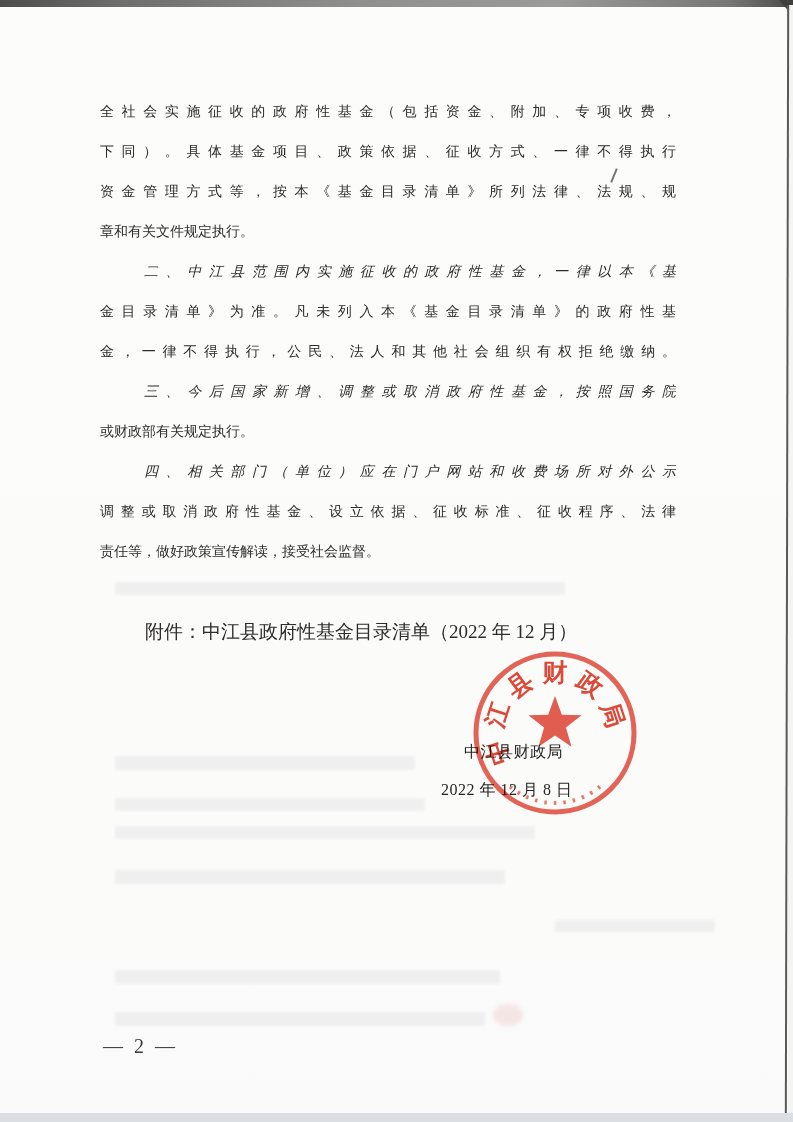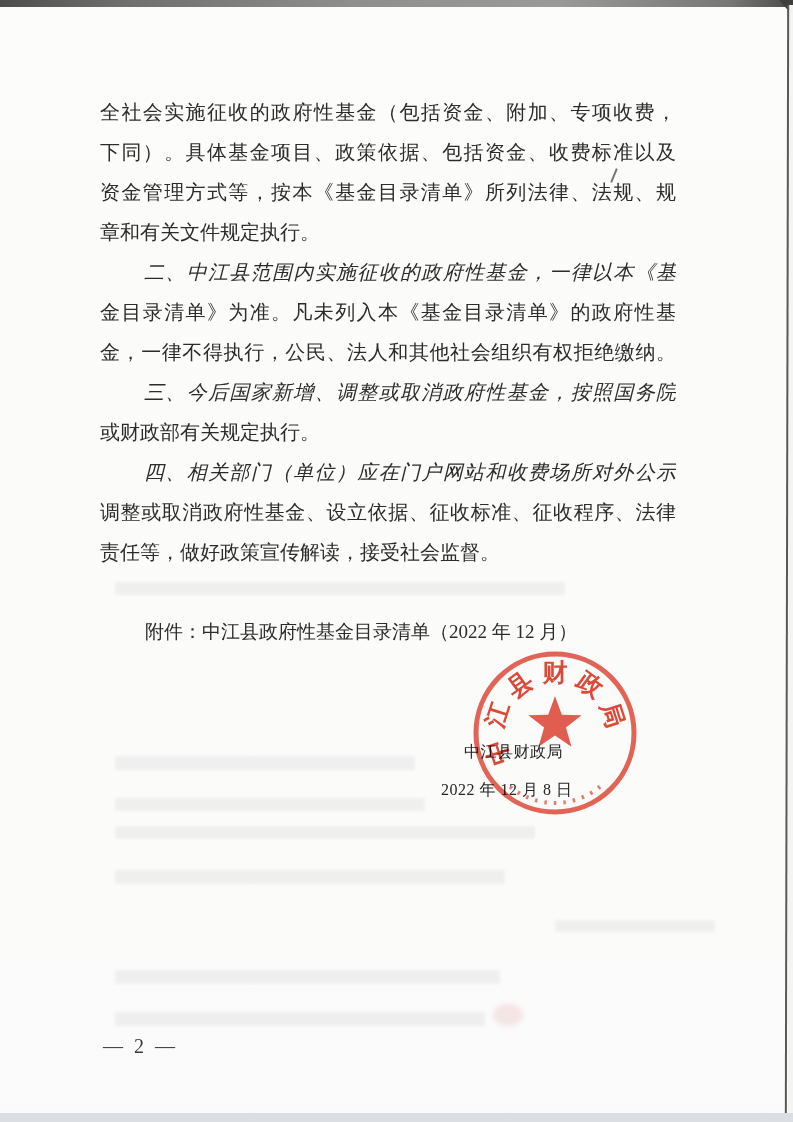--- a/index.html
+++ b/index.html
@@ -13,21 +13,21 @@
   .edge-top { position:absolute; top:0; left:0; width:100%; height:7px;
     background:linear-gradient(90deg,#4d4d4c 0%,#6e6e6d 15%,#8f8f8e 45%,#9a9a99 70%,#777776 92%,#4a4a49 100%); }
   .edge-right { position:absolute; top:5px; right:5px; width:2px; height:1117px; background:#58595a; transform:rotate(0.12deg); }
   .edge-right-sliver { position:absolute; top:5px; right:0; width:5px; height:1117px; background:#f4f4f3; }
   .edge-bottom { position:absolute; left:0; bottom:0; width:100%; height:9px; background:#dbdfe3; }
   .corner-tr { position:absolute; top:0; right:0; width:0; height:0;
     border-top:16px solid #3f3f3e; border-left:14px solid transparent; }
 
   
   .textcol { position:absolute; left:100px; top:92px; width:576px; color:#2d2b2b; }
-  .line { height:40px; line-height:40px; font-size:20px; overflow:hidden; }
+  .line { height:40px; line-height:40px; font-size:14px; overflow:hidden; }
   .line.j { text-align:justify; text-align-last:justify; }
   .line.ind { text-indent:44px;font-style:italic; }
 
   .attachment { position:absolute; left:100px; top:612px; width:576px; height:40px;
     line-height:40px; font-size:19px; color:#2d2b2b; text-indent:45px; }
 
   .sig-org { position:absolute; left:464px; top:742px; font-size:16px; color:#272525; letter-spacing:0.5px; }
   .sig-date { position:absolute; left:441px; top:780px; font-size:16px; color:#272525; letter-spacing:0.5px; }
 
   .pagenum { position:absolute; left:103px; top:1035px; font-size:20px; color:#3a3a3a; letter-spacing:3px; }
@@ -64,21 +64,21 @@
   <div class="ghost" style="left:115px; top:826px; width:420px; height:13px;"></div>
   <div class="ghost" style="left:115px; top:870px; width:390px; height:14px;"></div>
   <div class="ghost" style="left:555px; top:920px; width:160px; height:12px;"></div>
   <div class="ghost" style="left:115px; top:970px; width:385px; height:14px;"></div>
   <div class="ghost" style="left:115px; top:1012px; width:370px; height:14px;"></div>
   <div class="slash-mark"></div>
   <div class="pink-smudge"></div>
 
   <div class="textcol">
     <div class="line j">全社会实施征收的政府性基金（包括资金、附加、专项收费，</div>
-    <div class="line j">下同）。具体基金项目、政策依据、包括资金、收费标准以及</div>
+    <div class="line j">下同）。具体基金项目、政策依据、征收方式、一律不得执行</div>
     <div class="line j">资金管理方式等，按本《基金目录清单》所列法律、法规、规</div>
     <div class="line">章和有关文件规定执行。</div>
     <div class="line j ind">二、中江县范围内实施征收的政府性基金，一律以本《基</div>
     <div class="line j">金目录清单》为准。凡未列入本《基金目录清单》的政府性基</div>
     <div class="line j">金，一律不得执行，公民、法人和其他社会组织有权拒绝缴纳。</div>
     <div class="line j ind">三、今后国家新增、调整或取消政府性基金，按照国务院</div>
     <div class="line">或财政部有关规定执行。</div>
     <div class="line j ind">四、相关部门（单位）应在门户网站和收费场所对外公示</div>
     <div class="line j">调整或取消政府性基金、设立依据、征收标准、征收程序、法律</div>
     <div class="line">责任等，做好政策宣传解读，接受社会监督。</div>

